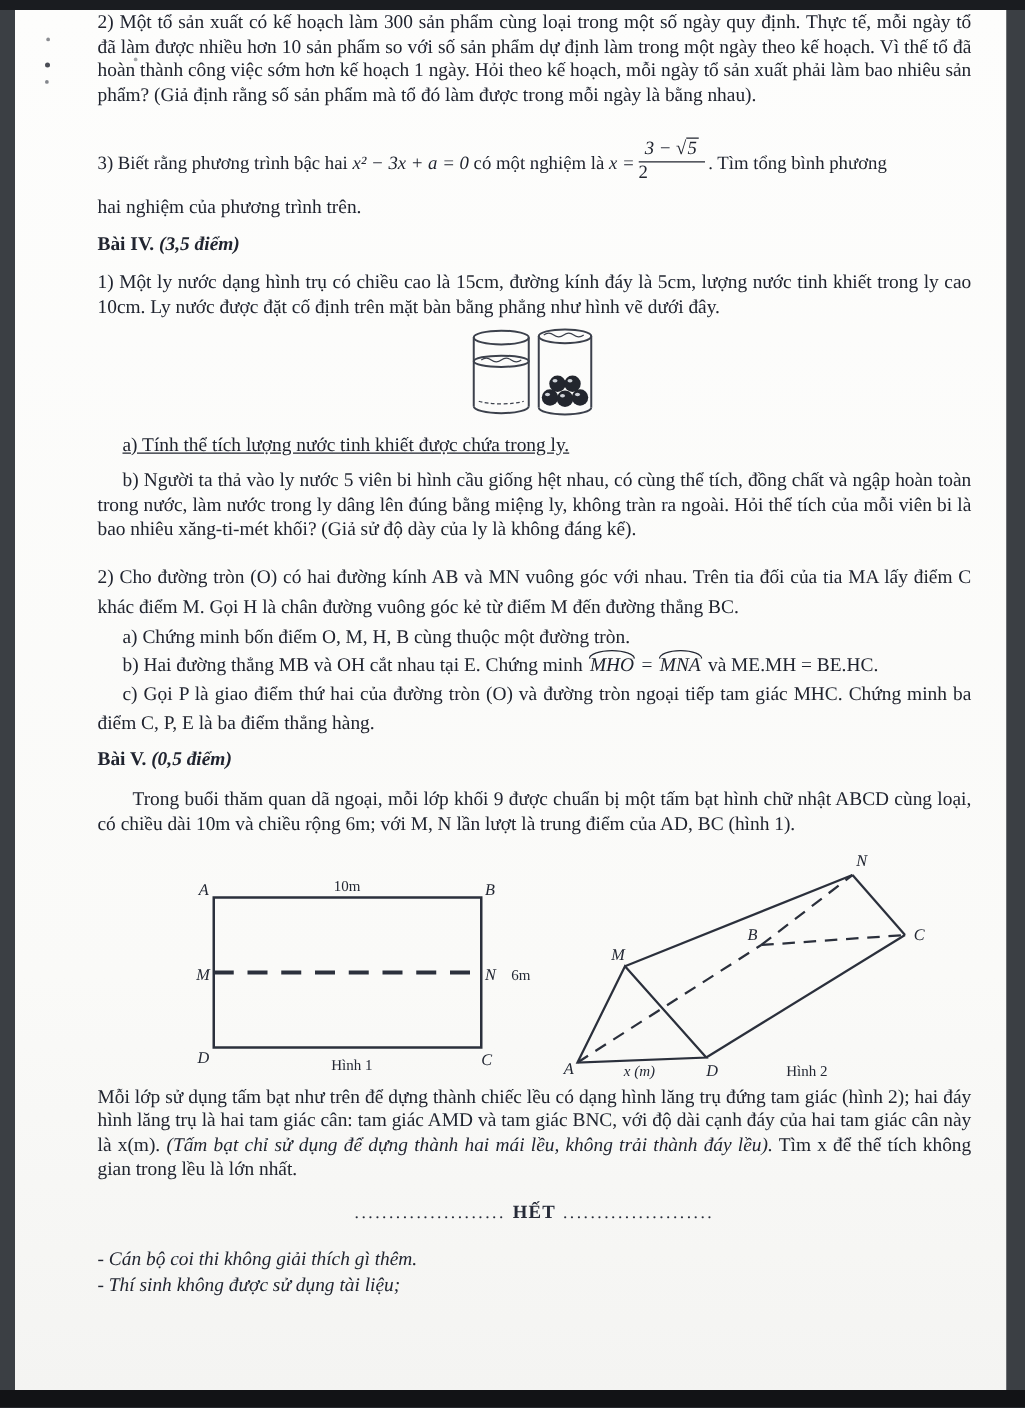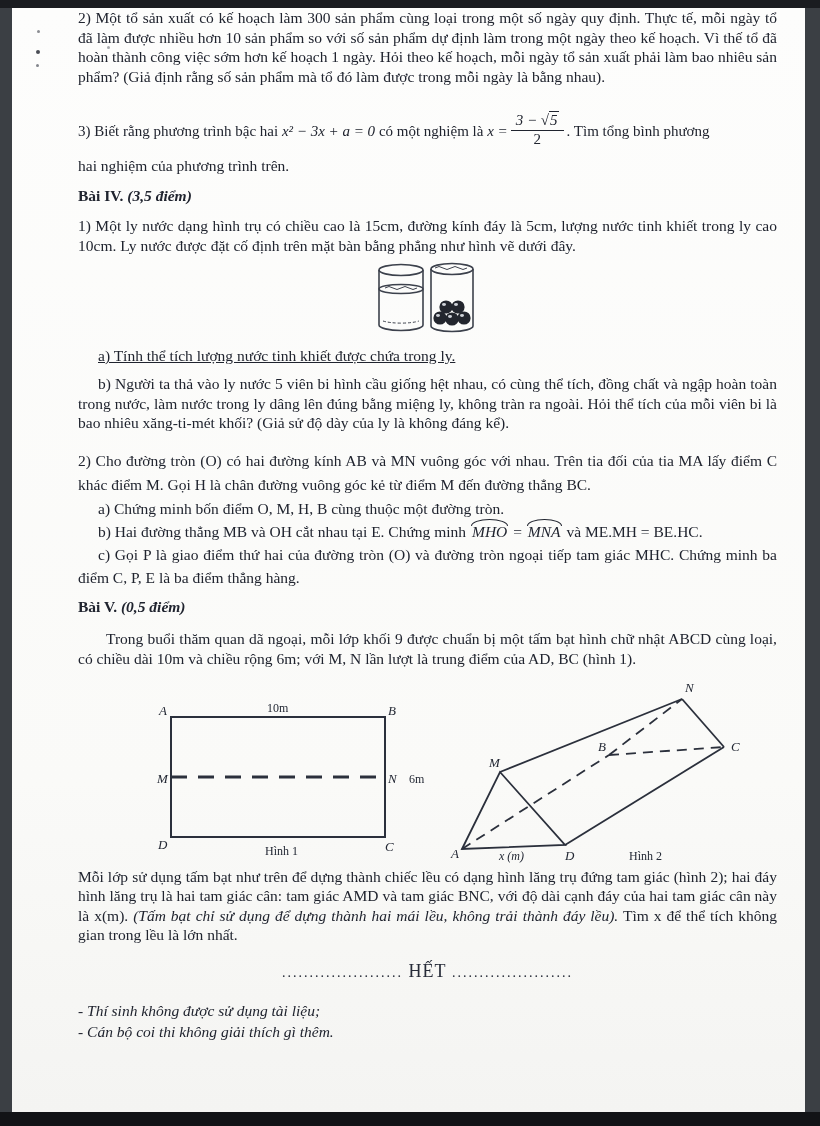--- a/index.html
+++ b/index.html
@@ -14,21 +14,21 @@
     position:absolute;left:12px;top:8px;right:15px;bottom:14px;
     background:linear-gradient(180deg,#fdfdfc 0%,#fafaf8 70%,#f4f4f2 100%);
     color:#20242f;
   }
   .content{position:absolute;left:66px;right:28px;top:0;bottom:0;font-size:15.5px;}
   .para{margin:0;line-height:19.5px;text-align:justify;}
   .p3{margin-top:22px;}
   .p3-line1{white-space:nowrap;line-height:46px;height:46px;font-size:15px;}
   .p3-line2{margin-top:2px;line-height:20px;}
   .math{font-style:italic;}
-  .frac{display:inline-block;vertical-align:middle;text-align:center;line-height:1.05;margin:0 3px;position:relative;top:-2px;}
+  .frac{display:inline-block;vertical-align:middle;line-height:1.05;margin:0 3px;position:relative;top:-2px;}
   .frac .num{display:block;padding:0 5px 1px 5px;border-bottom:1.4px solid #20242f;font-style:italic;}
   .frac .den{display:block;padding-top:1px;}
   .radicand{border-top:1.4px solid #20242f;padding:0 1px;}
   .bai{margin-top:10px;font-weight:bold;line-height:20px;}
   .bai .points{font-style:italic;}
   .q1intro{margin-top:10px;}
   .cylwrap{margin-top:6px;text-align:center;}
   .suba{margin-top:7px;text-indent:20px;line-height:20px;text-decoration:underline;}
   .subb{margin-top:8px;text-indent:20px;line-height:19.5px;text-align:justify;}
   .q2intro{margin-top:16px;line-height:24px;text-align:justify;}
@@ -40,21 +40,21 @@
     content:"";position:absolute;left:-1px;right:-1px;top:-4px;height:6px;
     border:1.4px solid #20242f;border-bottom:none;
     border-radius:50% 50% 0 0 / 100% 100% 0 0;
   }
   .bai5{margin-top:8px;}
   .v-intro{margin-top:12px;line-height:20px;text-align:justify;text-indent:28px;}
   .figrow{margin-top:8px;margin-left:55px;display:flex;align-items:flex-end;gap:12px;}
   .vbody{margin-top:2px;line-height:19.5px;text-align:justify;}
   .vbody .it{font-style:italic;font-weight:bold;font-weight:normal;}
   .endline{margin-top:16px;text-align:center;letter-spacing:2px;font-size:14px;color:#262b38;}
-  .endline .het{font-weight:normal;font-size:18px;letter-spacing:1px;}
+  .endline .het{font-weight:bold;font-size:15px;letter-spacing:1px;}
   .notes{margin-top:18px;font-style:italic;line-height:21px;}
   .dot{position:absolute;border-radius:50%;}
   svg text{font-family:"Liberation Serif", serif;fill:#232834;}
   .ptlabel{font-style:italic;font-size:13px;}
   .caplabel{font-size:12px;}
 </style>
 </head>
 <body>
 
 <div class="strip-top"></div>
@@ -176,18 +176,18 @@
       <span>Mỗi lớp sử dụng tấm bạt như trên để dựng thành chiếc lều có dạng hình lăng trụ đứng tam giác (hình 2); hai đáy hình lăng trụ là hai tam giác cân: tam giác AMD và tam giác BNC, với độ dài cạnh đáy của hai tam giác cân này là x(m). </span><span class="it">(Tấm bạt chỉ sử dụng để dựng thành hai mái lều, không trải thành đáy lều).</span><span> Tìm x để thể tích không gian trong lều là lớn nhất.</span>
     </p>
 
     <div class="endline">
       <span>......................</span>
       <span class="het">HẾT</span>
       <span>......................</span>
     </div>
 
     <div class="notes">
+      <div>- Cán bộ coi thi không giải thích gì thêm.</div>
       <div>- Thí sinh không được sử dụng tài liệu;</div>
-      <div>- Cán bộ coi thi không giải thích gì thêm.</div>
     </div>
 
   </div>
 </div>
 
 </body></html>

